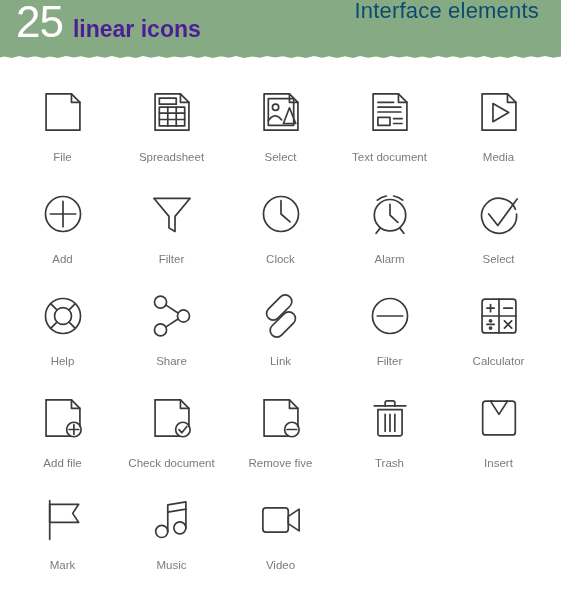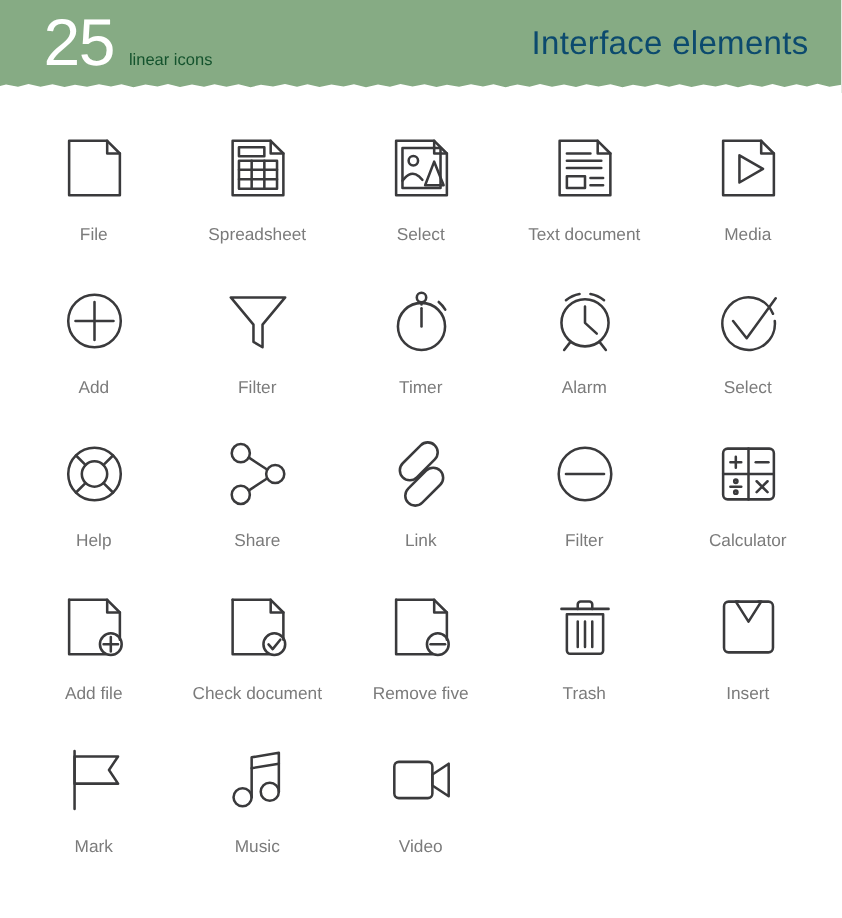--- a/index.html
+++ b/index.html
@@ -24,41 +24,41 @@
     height: 62px;
     background: #86ab84;
     overflow: hidden;
   }
   #header-inner {
     position: absolute;
     left: 0; top: 0;
     width: 561px;
     height: 58px;
     display: flex;
-    align-items: center;
+    align-items: flex-start;
     justify-content: space-between;
-    padding: 0 22px 0 29px;
+    padding: 0 22px 0 16px;
   }
   .title-left {
     display: flex;
     align-items: baseline;
     gap: 10px;
     color: #ffffff;
   }
   .big-count {
     font-size: 44px;
     font-weight: 300;
     line-height: 1;
     letter-spacing: -1px;
     color: #ffffff;
   }
   .sub-label {
-    font-size: 11px;
-    font-weight: 400;
-    color: #14532d;
+    font-size: 23px;
+    font-weight: 700;
+    color: #4c1d95;
     line-height: 1;
   }
   .title-right {
     font-size: 22px;
     font-weight: 400;
     color: #0c4a6e;
     line-height: 1;
     letter-spacing: 0.2px;
   }
   
@@ -220,33 +220,30 @@
 
     <div class="cell">
       <div class="glyph">
         <svg viewBox="0 0 48 48">
           <path d="M9,11 h30 l-12.5,15 v12.5 l-5,-3 v-9.5 Z"></path>
         </svg>
       </div>
       <div class="caption">Filter</div>
     </div>
 
-
-    <div class="cell">
-      <div class="glyph">
-        <svg viewBox="0 0 48 48">
-          <circle cx="24" cy="27" r="13"></circle>
-          <circle cx="24" cy="11" r="2.6"></circle>
-          <path d="M24,13.7 v1.2"></path>
-          <path d="M24,17 v10"></path>
-          <path d="M33.5,13.5 a17,17 0 0 1 3.6,4.2"></path>
-        </svg>
-      </div>
-      <div class="caption">Timer</div>
-    </div>
+    <div class="cell">
+      <div class="glyph">
+        <svg viewBox="0 0 48 48">
+          <circle cx="24" cy="24" r="14.5"></circle>
+          <path d="M24,13 v11 l7.5,6.5"></path>
+        </svg>
+      </div>
+      <div class="caption">Clock</div>
+    </div>
+
 
     <div class="cell">
       <div class="glyph">
         <svg viewBox="0 0 48 48">
           <circle cx="24" cy="25" r="13"></circle>
           <path d="M24,16 v9 l6.5,6"></path>
           <path d="M13.5,12.5 a17,17 0 0 1 7.5,-3.4"></path>
           <path d="M34.5,12.5 a17,17 0 0 0 -7.5,-3.4"></path>
           <path d="M16,35.5 l-3.5,4.5"></path>
           <path d="M32,35.5 l3.5,4.5"></path>

